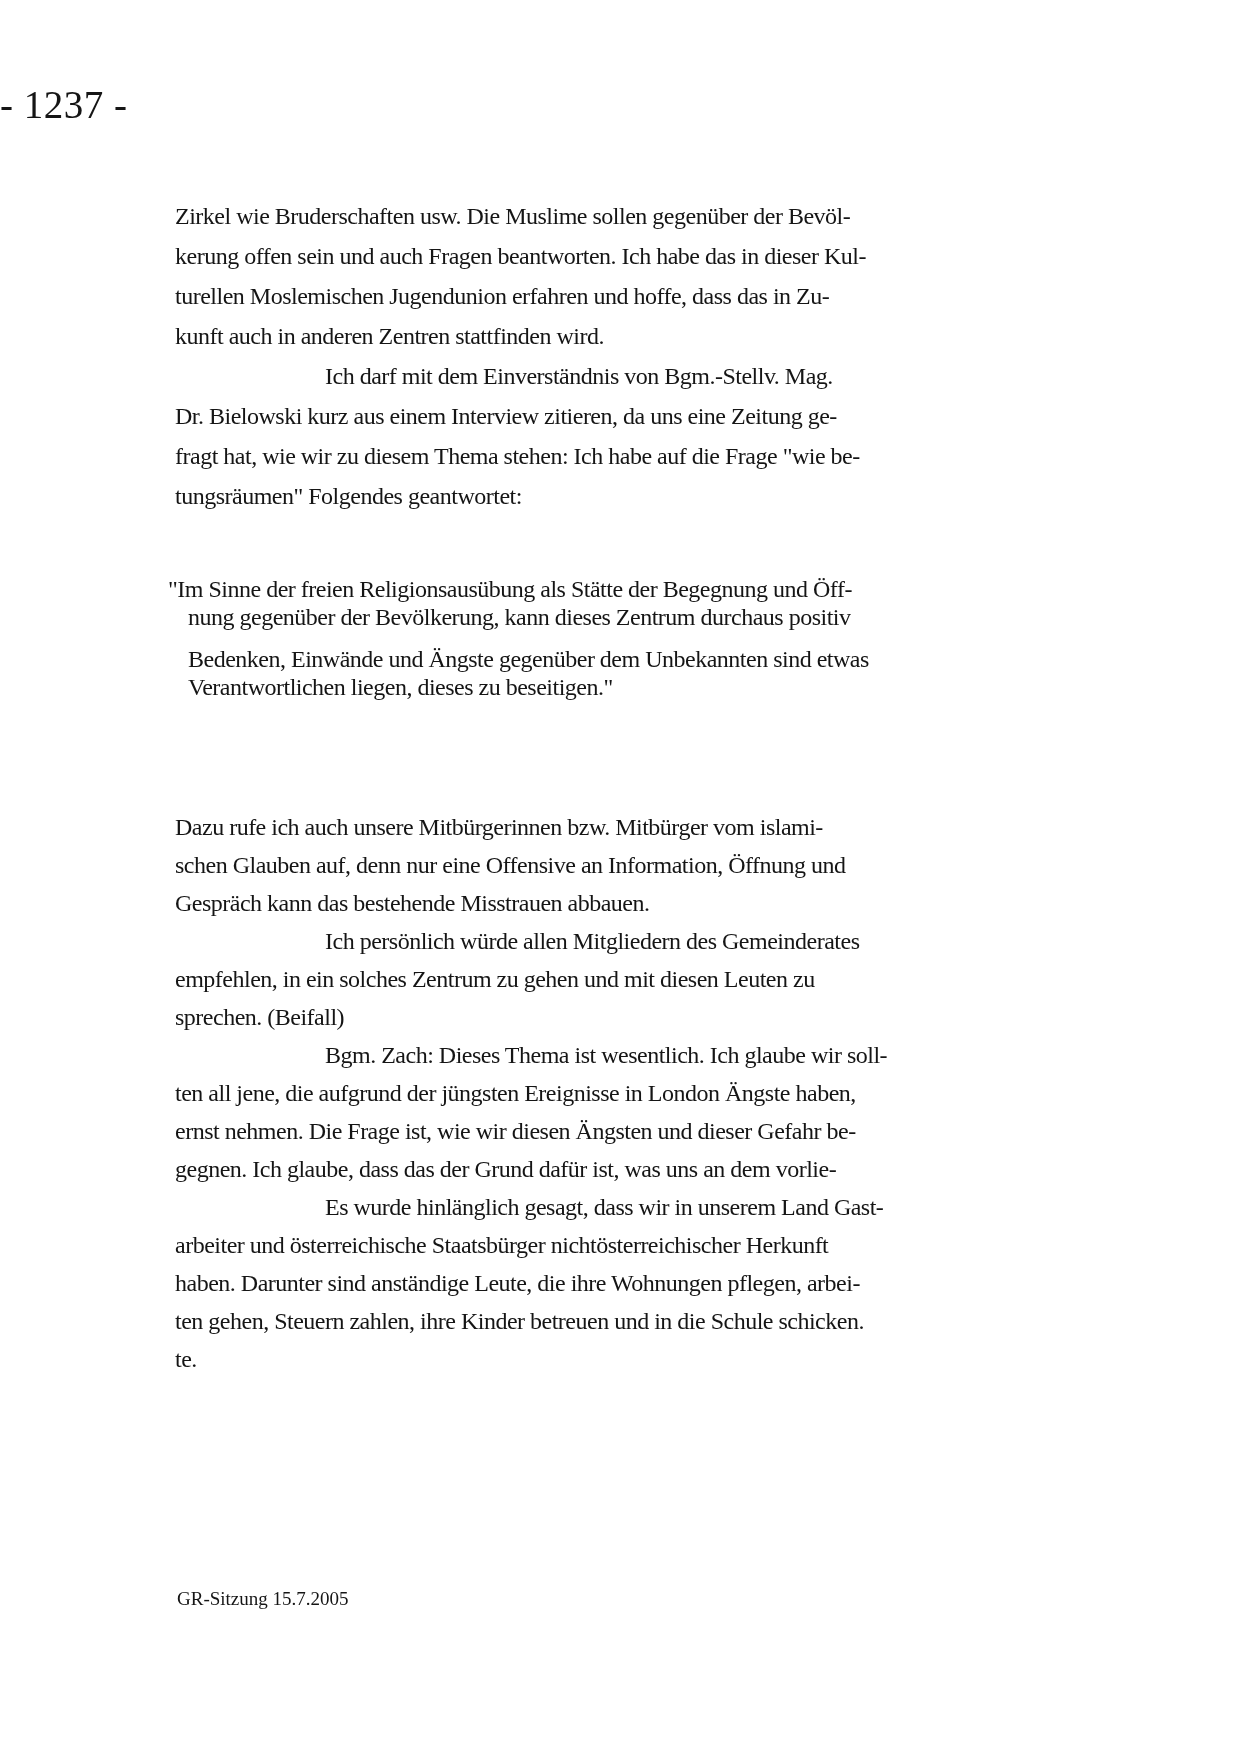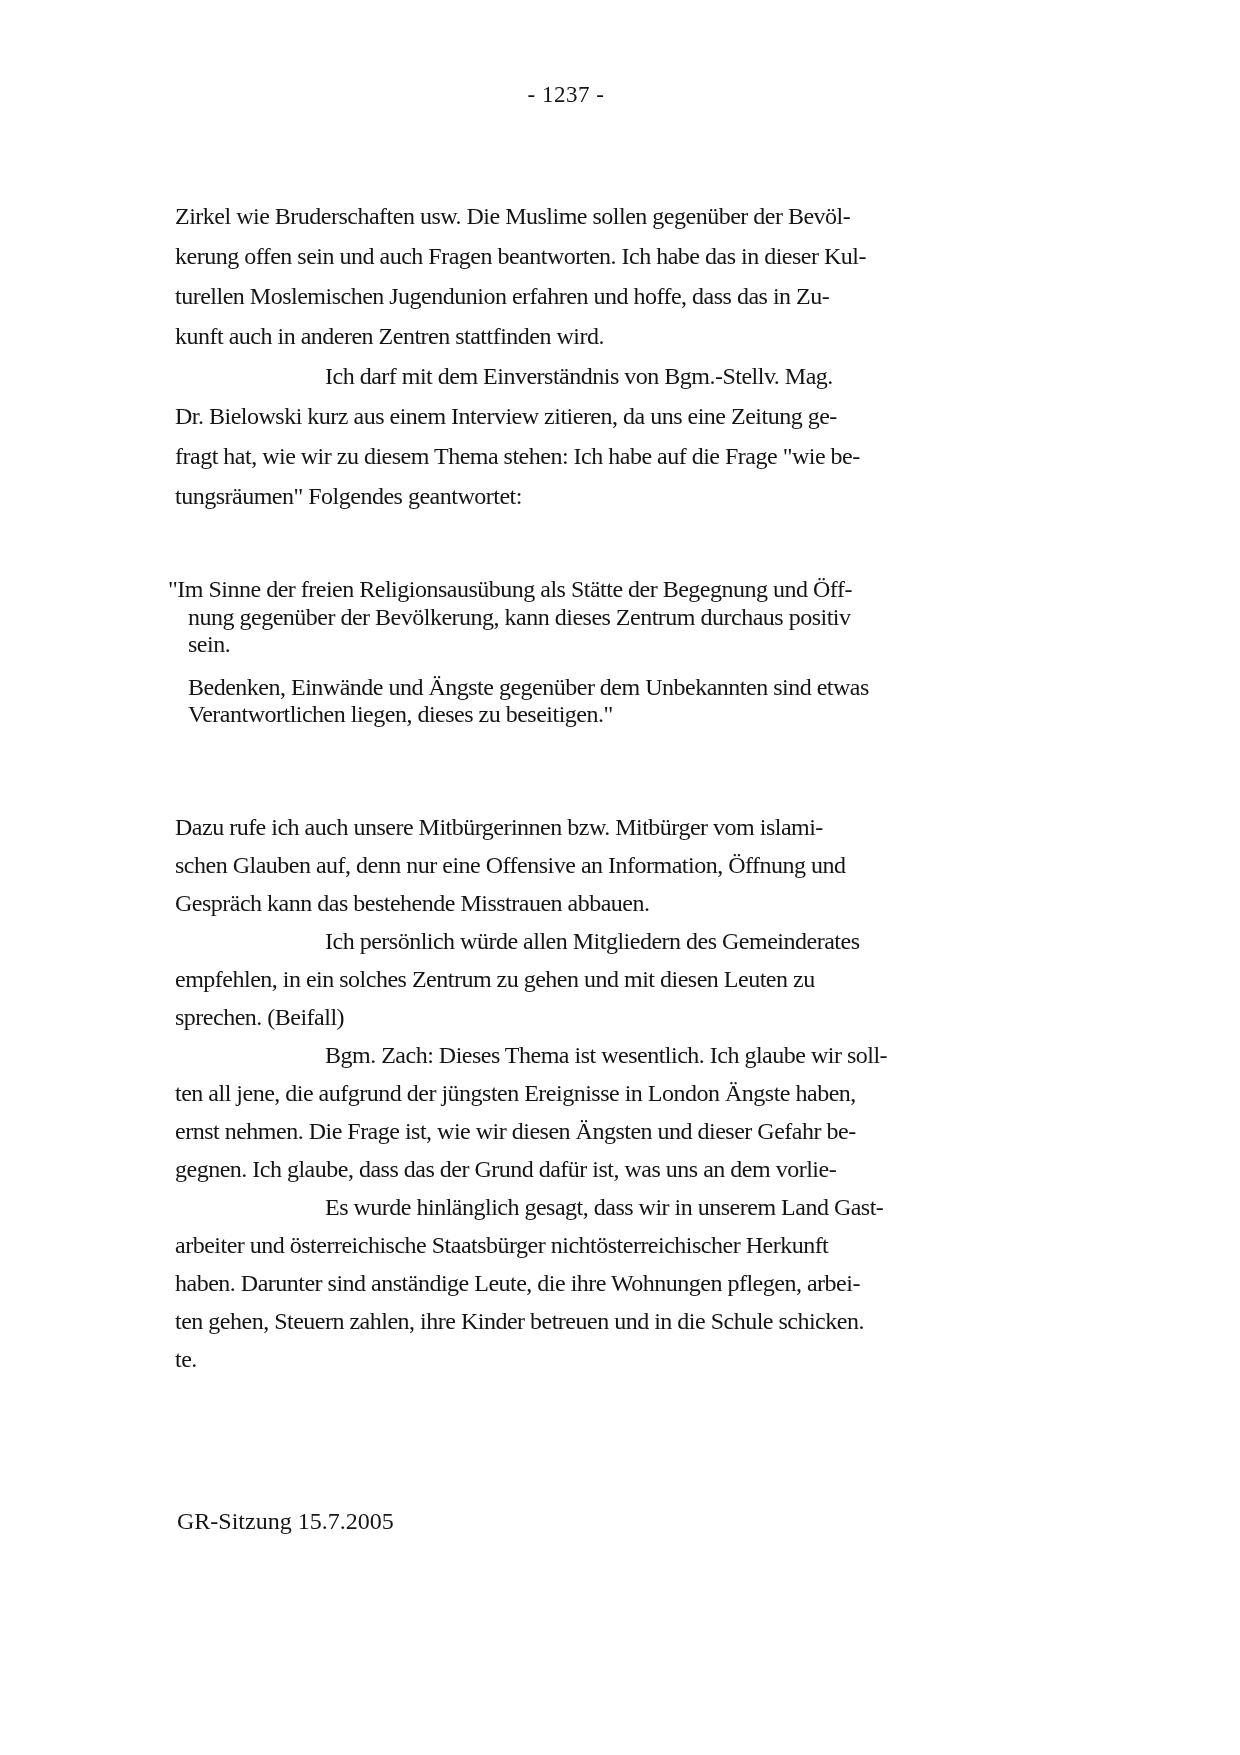--- a/index.html
+++ b/index.html
@@ -14,22 +14,21 @@
     background: #ffffff;
     color: #151515;
     font-family: "Liberation Serif", "DejaVu Serif", serif;
     overflow: hidden;
   }
   .page-number {
     position: absolute;
     top: 82px;
     left: 0;
     width: 1132px;
-    text-align: center;
-    font-size: 23px;
+    font-size: 39px;
     letter-spacing: 0.5px;
   }
   .block {
     position: absolute;
     left: 175px;
     width: 900px;
     font-size: 24px;
     letter-spacing: -0.5px;
   }
   .block .line {
@@ -60,22 +59,22 @@
   }
   .quote .para.hanging .line + .line {
     text-indent: 0;
   }
   .u {
     text-underline-offset: 4px;
   }
   .footer {
     position: absolute;
     left: 177px;
-    top: 1508px;
-    font-size: 24px;
+    top: 1588px;
+    font-size: 19px;
     letter-spacing: 0px;
   }
 </style>
 </head>
 <body>
 
 <div class="page">
   <div class="page-number">- 1237 -</div>
 
   <div class="block body-a">
@@ -88,21 +87,20 @@
         <div class="line">Dr. Bielowski kurz aus einem Interview zitieren, da uns eine Zeitung ge-</div>
         <div class="line">fragt hat, wie wir zu diesem Thema stehen: Ich habe auf die Frage "wie be-</div>
         <div class="line">tungsräumen" Folgendes geantwortet:</div>
       </div>
     </div>
 
   <div class="block quote">
       <div class="para hanging">
         <div class="line">"Im Sinne der freien Religionsausübung als Stätte der Begegnung und Öff-</div>
         <div class="line">nung gegenüber der Bevölkerung, kann dieses Zentrum durchaus positiv</div>
-        <div class="line">sein.</div>
       </div>
       <div class="para">
         <div class="line">Bedenken, Einwände und Ängste gegenüber dem Unbekannten sind etwas</div>
         <div class="line">Verantwortlichen liegen, dieses zu beseitigen."</div>
       </div>
     </div>
 
   <div class="block body-b">
       <div class="para">
         <div class="line">Dazu rufe ich auch unsere Mitbürgerinnen bzw. Mitbürger vom islami-</div>

